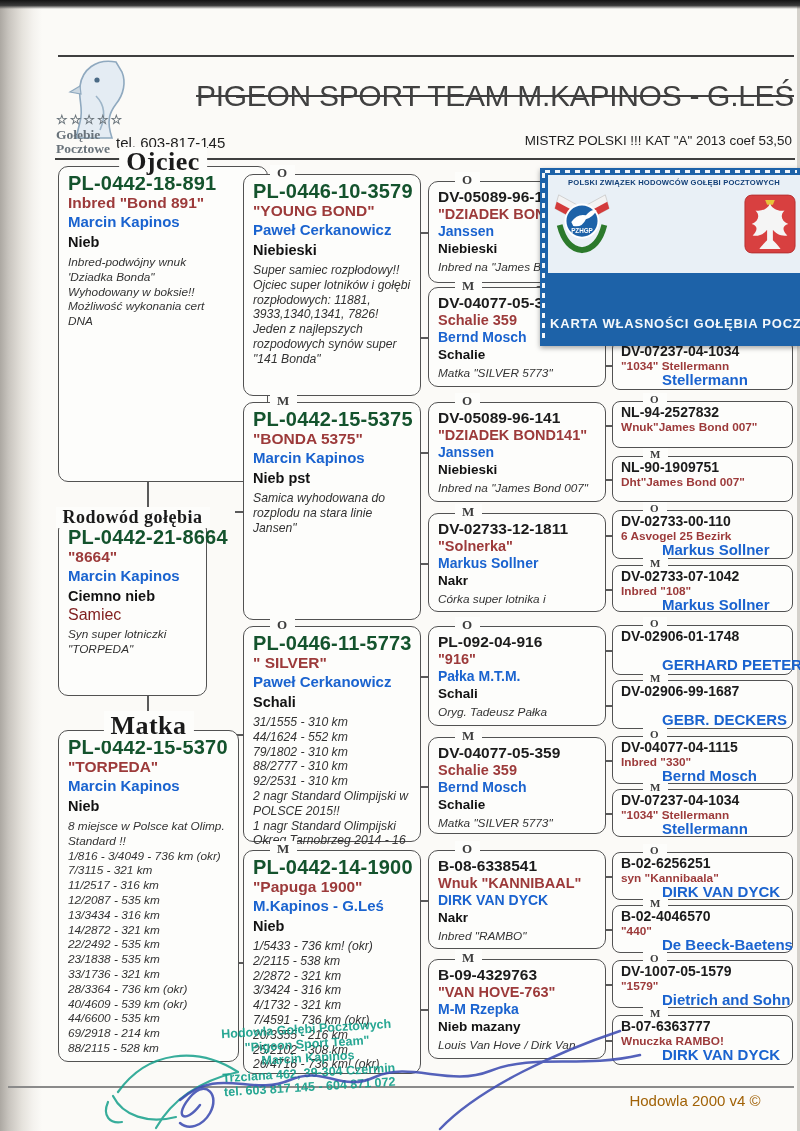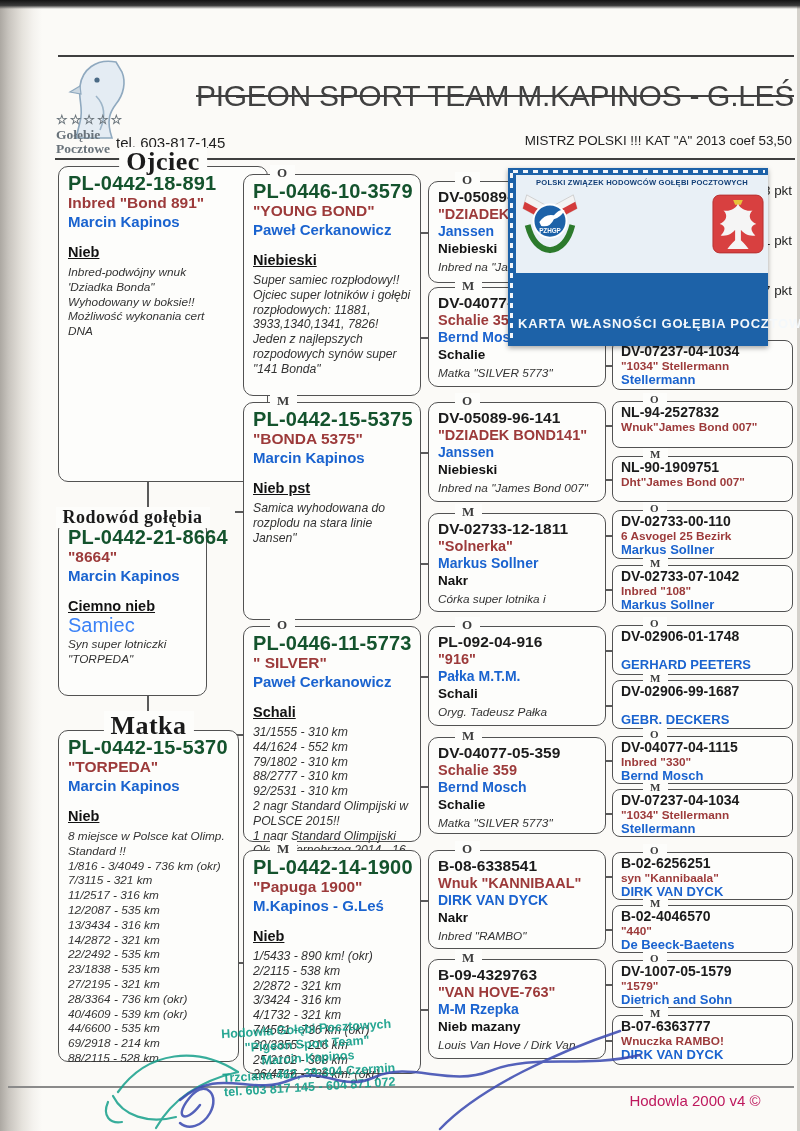--- a/index.html
+++ b/index.html
@@ -33,62 +33,62 @@
        letter-spacing:1px;white-space:nowrap;}
   .box.main .tag{left:50%;transform:translateX(-50%);font-size:26px;top:-20px;color:#1b1b1b;letter-spacing:.5px;}
   .box.mid .tag{font-size:18px;top:-14px;}
   .ring,.pname,.fancier,.color,.sex,.note{white-space:nowrap;overflow:visible;}
   .c1 .ring,.c2 .ring{font-weight:bold;font-size:20px;line-height:20px;color:#14532d;letter-spacing:.2px;}
   .pname{color:#9c3a3a;font-weight:bold;}
   .c1 .pname,.c2 .pname{font-size:15.5px;line-height:19px;}
   .fancier{color:#1a63cf;font-weight:bold;}
   .c1 .fancier,.c2 .fancier{font-size:15px;line-height:19px;}
   .color{font-weight:bold;color:#121212;}
-  .c1 .color,.c2 .color{font-size:14.5px;line-height:19px;margin-top:12px;text-decoration:underline;}
-  .sex{font-size:20px;line-height:18px;color:#3b82f6;}
+  .c1 .color,.c2 .color{font-size:14.5px;line-height:19px;margin-top:2px;}
+  .sex{font-size:16px;line-height:18px;color:#7f1d1d;}
   .note{font-style:italic;color:#333;}
   .c1 .note{font-size:11.8px;line-height:14.8px;}
   .c2 .note{font-size:12.2px;line-height:14.8px;}
   .note.first{margin-top:3px;}
   .c3 .ring{font-weight:bold;font-size:15.5px;line-height:18px;color:#1b1b1b;}
   .c3 .pname{font-size:14.5px;line-height:17px;}
   .c3 .fancier{font-size:14px;line-height:17px;}
   .c3 .color{font-size:13.5px;line-height:17px;}
   .c3 .note{font-size:11.8px;line-height:14px;}
   .c4{padding:3px 8px 2px;border-radius:8px;}
   .c4 .tag{left:30px;top:-9px;font-size:11px;}
   .c4 .ring{font-weight:bold;font-size:14px;line-height:15.5px;color:#1b1b1b;}
   .c4 .pname{font-size:11.8px;line-height:13.5px;min-height:13px;}
-  .c4 .fancier{font-size:13px;line-height:14.5px;}
+  .c4 .fancier{font-size:15px;line-height:14.5px;margin-left:41px;}
   .tick{position:absolute;width:8px;height:2px;background:#5a5a5a;z-index:1;}
   .vline{position:absolute;width:2px;background:#5a5a5a;z-index:1;}
 
   
-  #card{position:absolute;left:508px;top:168px;width:260px;height:178px;background:#1d62a8;
+  #card{position:absolute;left:540px;top:168px;width:260px;height:178px;background:#1d62a8;
         z-index:6;box-shadow:0 2px 5px rgba(0,0,0,.35);}
   #card .perf-top{position:absolute;left:5px;top:2px;width:252px;height:3px;
         background:repeating-linear-gradient(90deg,#f2f6fa 0 5px,rgba(0,0,0,0) 5px 10px);}
   #card .perf-left{position:absolute;left:2px;top:5px;width:3px;height:168px;
         background:repeating-linear-gradient(180deg,#f2f6fa 0 5px,rgba(0,0,0,0) 5px 10px);}
   .card-light{position:absolute;left:8px;top:7px;right:0;height:98px;background:#e9f0f6;overflow:hidden;}
   .card-fed{font-weight:bold;font-size:7.6px;line-height:10px;color:#123f77;text-align:center;
         padding-top:3px;letter-spacing:.2px;white-space:nowrap;}
   .card-row{display:flex;align-items:center;justify-content:space-between;padding:2px 4px 0 2px;}
   .polska{color:#1b4f94;text-align:center;font-weight:bold;font-size:24px;line-height:24px;letter-spacing:1px;}
   .polska .year{font-size:27px;letter-spacing:2px;}
   .card-ring{position:absolute;left:8px;top:105px;right:0;height:31px;background:#dde8f1;
         border-top:3px solid #16528f;display:flex;justify-content:space-between;align-items:center;
         font-weight:bold;font-size:16px;color:#123f77;padding:0 6px;box-sizing:border-box;}
   .card-cap{position:absolute;left:10px;top:148px;color:#f4f8fb;font-weight:bold;font-size:13px;
         letter-spacing:.8px;white-space:nowrap;}
 
   
   .footline{position:absolute;left:8px;top:1086px;width:786px;height:2px;background:#8a8a8a;z-index:3;}
   .software{position:absolute;left:600px;top:1092px;width:190px;text-align:center;
-        font-size:15px;color:#be185d;z-index:3;}
+        font-size:15px;color:#a16207;z-index:3;}
   .stamp{position:absolute;left:150px;top:1022px;width:316px;z-index:4;transform:rotate(-3.5deg);
         color:#16a08b;font-weight:bold;font-size:12.5px;line-height:14.5px;text-align:center;opacity:.92;}
   .sig-svg{position:absolute;left:140px;top:1025px;z-index:7;}
   .bird-svg{position:absolute;left:88px;top:1032px;z-index:5;}
 </style>
 </head>
 <body>
 
 <div class="scan-left"></div>
 <div class="scan-right"></div>
@@ -153,21 +153,21 @@
       <div class="note first">8 miejsce w Polsce kat Olimp.</div>
       <div class="note">Standard !!</div>
       <div class="note">1/816 - 3/4049 - 736 km (okr)</div>
       <div class="note">7/3115 - 321 km</div>
       <div class="note">11/2517 - 316 km</div>
       <div class="note">12/2087 - 535 km</div>
       <div class="note">13/3434 - 316 km</div>
       <div class="note">14/2872 - 321 km</div>
       <div class="note">22/2492 - 535 km</div>
       <div class="note">23/1838 - 535 km</div>
-      <div class="note">27/2195 - 321 km</div>
+      <div class="note">33/1736 - 321 km</div>
       <div class="note">28/3364 - 736 km (okr)</div>
       <div class="note">40/4609 - 539 km (okr)</div>
       <div class="note">44/6600 - 535 km</div>
       <div class="note">69/2918 - 214 km</div>
       <div class="note">88/2115 - 528 km</div>
     </div>
     <div class="box c2" style="left: 243px; top: 174px; width: 178px; height: 222px;">
       <span class="tag">O</span>
       <div class="ring">PL-0446-10-3579</div>
       <div class="pname">"YOUNG BOND"</div>
@@ -209,21 +209,21 @@
       <div class="note">1 nagr Standard Olimpijski</div>
       <div class="note">Okręg Tarnobrzeg 2014 - 16</div>
     </div>
     <div class="tick" style="left: 235px; top: 734px;"></div>
     <div class="box c2" style="left: 243px; top: 850px; width: 178px; height: 224px;">
       <span class="tag">M</span>
       <div class="ring">PL-0442-14-1900</div>
       <div class="pname">"Papuga 1900"</div>
       <div class="fancier">M.Kapinos - G.Leś</div>
       <div class="color">Nieb</div>
-      <div class="note first">1/5433 - 890 km! (okr)</div>
+      <div class="note first">1/5433 - 736 km! (okr)</div>
       <div class="note">2/2115 - 538 km</div>
       <div class="note">2/2872 - 321 km</div>
       <div class="note">3/3424 - 316 km</div>
       <div class="note">4/1732 - 321 km</div>
       <div class="note">7/4591 - 736 km  (okr)</div>
       <div class="note">20/3355 - 216 km</div>
       <div class="note">25/2102 - 308 km</div>
       <div class="note">26/4716 - 736 km! (okr)</div>
     </div>
     <div class="tick" style="left: 235px; top: 962px;"></div>

